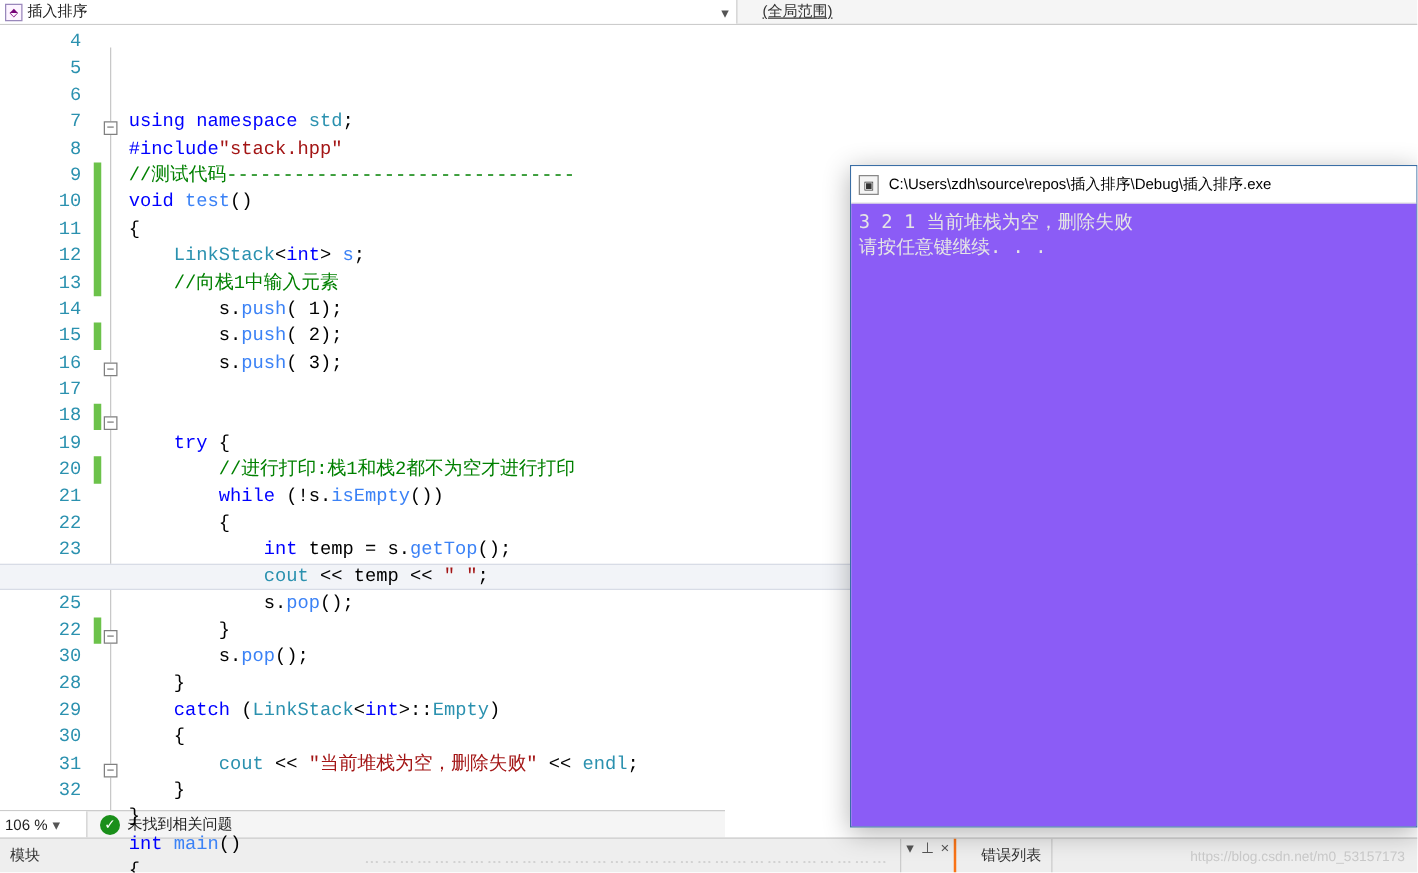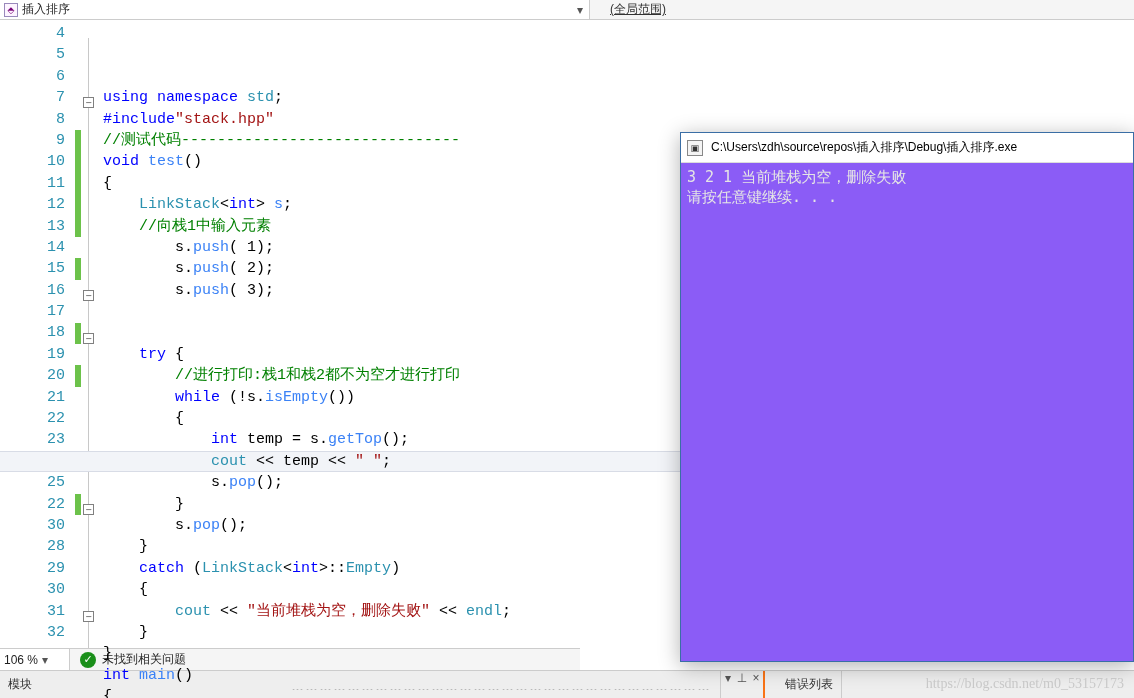--- a/index.html
+++ b/index.html
@@ -180,22 +180,22 @@
     font-family: "NSimSun","SimSun",Consolas,monospace;
     font-size: 15px;
     padding: 4px 6px;
     line-height: 20px;
     white-space: pre;
   }
   .watermark {
     position:absolute;
     right: 10px; bottom: 6px;
     color: #c8c8c8;
-    font-size: 14px;
-    font-family: Liberation Serif, serif;
+    font-size: 11px;
+    font-family: Liberation Sans, sans-serif;
     z-index: 20;
   }
 </style>
 </head>
 <body>
 
 <div class="top-bar">
   <div class="scope-dropdown">
     <span class="dd-icon">⬘</span>
     <span class="dd-label">插入排序</span>

